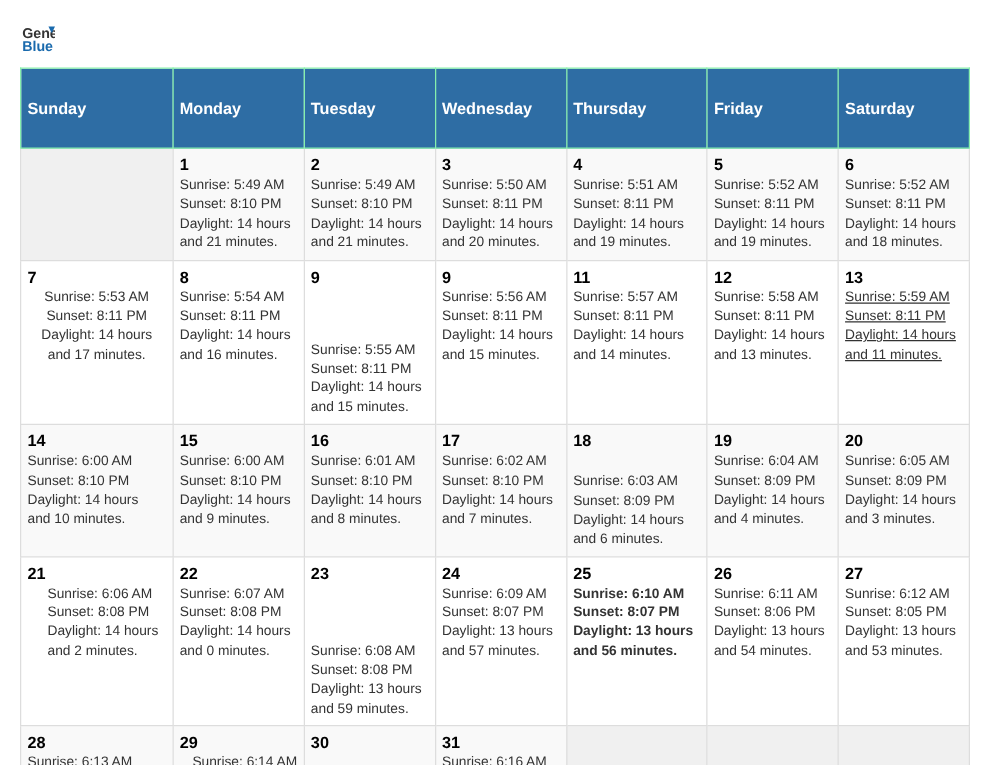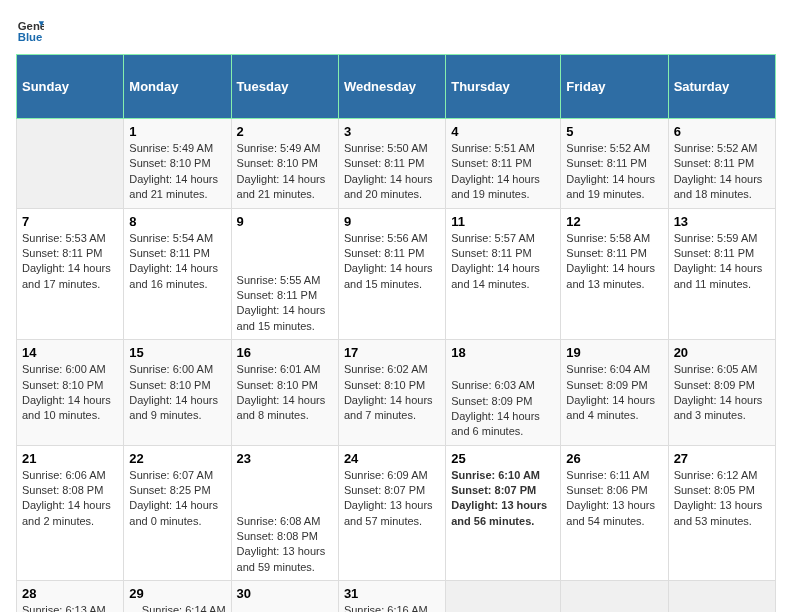--- a/index.html
+++ b/index.html
@@ -168,21 +168,21 @@
           <span class="day-num">6</span>
           <div class="day-info" style="white-space: pre-line;">Sunrise: 5:52 AM
 Sunset: 8:11 PM
 Daylight: 14 hours
 and 18 minutes.</div>
         </td>
       </tr>
       <tr>
         <td>
           <span class="day-num">7</span>
-          <div class="day-info" style="white-space: pre-line;">Sunrise: 5:53 AM
+          <div class="day-info" style="white-space: pre-line; text-align: center;">Sunrise: 5:53 AM
 Sunset: 8:11 PM
 Daylight: 14 hours
 and 17 minutes.</div>
         </td>
         <td>
           <span class="day-num">8</span>
           <div class="day-info" style="white-space: pre-line;">Sunrise: 5:54 AM
 Sunset: 8:11 PM
 Daylight: 14 hours
 and 16 minutes.</div>
@@ -210,21 +210,21 @@
         </td>
         <td>
           <span class="day-num">12</span>
           <div class="day-info" style="white-space: pre-line;">Sunrise: 5:58 AM
 Sunset: 8:11 PM
 Daylight: 14 hours
 and 13 minutes.</div>
         </td>
         <td>
           <span class="day-num">13</span>
-          <div class="day-info" style="white-space: pre-line;">Sunrise: 5:59 AM
+          <div class="day-info" style="white-space: pre-line; text-decoration: underline;">Sunrise: 5:59 AM
 Sunset: 8:11 PM
 Daylight: 14 hours
 and 11 minutes.</div>
         </td>
       </tr>
       <tr>
         <td>
           <span class="day-num">14</span>
           <div class="day-info" style="white-space: pre-line;">Sunrise: 6:00 AM
 Sunset: 8:10 PM
@@ -270,29 +270,29 @@
           <span class="day-num">20</span>
           <div class="day-info" style="white-space: pre-line;">Sunrise: 6:05 AM
 Sunset: 8:09 PM
 Daylight: 14 hours
 and 3 minutes.</div>
         </td>
       </tr>
       <tr>
         <td>
           <span class="day-num">21</span>
-          <div class="day-info" style="white-space: pre-line;">Sunrise: 6:06 AM
+          <div class="day-info" style="white-space: pre-line; margin-left: 16px;">Sunrise: 6:06 AM
 Sunset: 8:08 PM
 Daylight: 14 hours
 and 2 minutes.</div>
         </td>
         <td>
           <span class="day-num">22</span>
           <div class="day-info" style="white-space: pre-line;">Sunrise: 6:07 AM
-Sunset: 8:25 PM
+Sunset: 8:08 PM
 Daylight: 14 hours
 and 0 minutes.</div>
         </td>
         <td>
           <span class="day-num">23</span>
           <div class="day-info" style="white-space: pre-line; margin-top: 48px;">Sunrise: 6:08 AM
 Sunset: 8:08 PM
 Daylight: 13 hours
 and 59 minutes.</div>
         </td>

